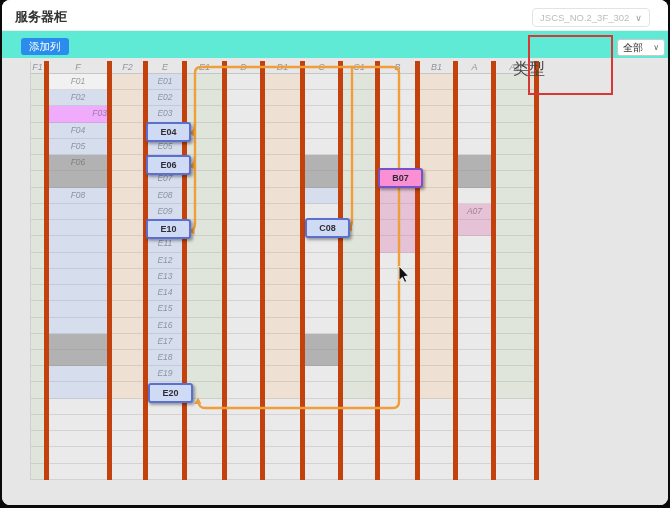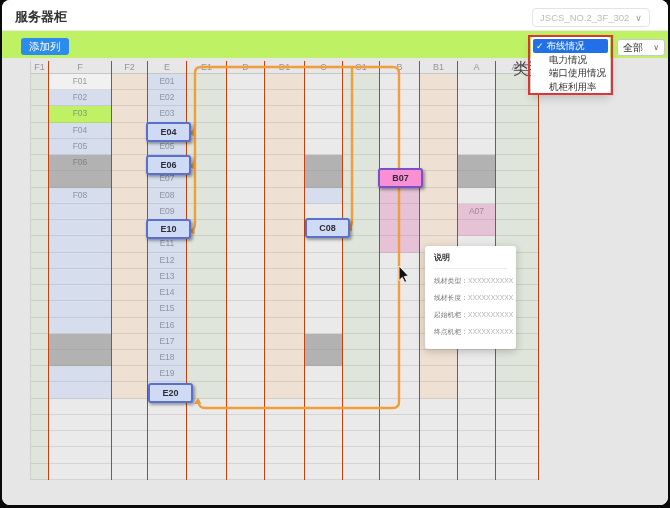--- a/index.html
+++ b/index.html
@@ -7,35 +7,35 @@
     font-family:"Liberation Sans", sans-serif; }
   #window { position:absolute; left:2px; top:0; width:666px; height:505px;
     background:#fff; border-radius:8px; overflow:hidden; }
   .topbar { position:absolute; left:0; top:0; width:100%; height:31px; background:#fff;
     border-bottom:1px solid #ececec; z-index:3; }
   .page-title { position:absolute; left:13px; top:8px; font-size:13px; font-weight:bold; color:#333; }
   .room-select { position:absolute; left:530px; top:8px; width:118px; height:19px;
     border:1px solid #e3e3e3; border-radius:4px; background:#fff; display:flex;
     align-items:center; justify-content:center; gap:6px; font-size:9.5px; color:#bcbcbc; cursor:pointer; }
   .room-select .chev { color:#999; font-size:9px; }
-  .toolbar { position:absolute; left:0; top:31px; width:100%; height:27px; background:#bef264; z-index:3; }
+  .toolbar { position:absolute; left:0; top:31px; width:100%; height:27px; background:#5eead4; z-index:3; }
   .add-btn { position:absolute; left:19px; top:7px; height:17px; padding:0 8px; background:#2b8ced;
     border-radius:3px; color:#fff; font-size:10.5px; line-height:17px; border:none; cursor:pointer; }
   .legend { position:absolute; left:229px; top:7px; display:flex; align-items:center; gap:14px; }
   .legend-item { display:flex; align-items:center; gap:5px; }
   .legend-swatch { width:21px; height:13px; border-radius:1px; }
   .legend-label { font-size:10px; color:#555; }
   .type-label { position:absolute; left:511px; top:28px; font-size:16px; color:#444; }
   .filter-select { position:absolute; left:615px; top:8px; width:48px; height:17px;
     border:1px solid #c9c9c9; border-radius:3px; background:#fff; display:flex; align-items:center;
     justify-content:space-between; padding:0 5px; font-size:10px; color:#333; cursor:pointer; }
   .filter-select .chev { font-size:8px; color:#666; }
   .grid-area { position:absolute; left:0; top:58px; width:666px; height:447px; background:#e6e6e6; z-index:1; }
   #grid { position:absolute; left:28px; top:3px; width:509px; height:419px; }
-  .gcol { position:absolute; top:0; height:419px; border-right:1px solid #c2410c; }
+  .gcol { position:absolute; top:0; height:419px; border-right:5px solid #c2410c;font-style:italic; }
   .gcol.first { border-left:1px solid #cfcfcf; }
   .ghead { height:13px; line-height:13px; text-align:center; font-size:9px; color:#94949c;
     border-bottom:1px solid #c6c6c6; background:#e7e7e7; }
   .gcell { height:16.24px; border-bottom:1px solid rgba(130,130,130,.22); text-align:center;
     font-size:8.5px; line-height:15px; color:rgba(92,96,110,.6); overflow:hidden; }
   svg.overlay { position:absolute; left:0; top:0; width:666px; height:505px; z-index:5; pointer-events:none; }
   .cab-box { position:absolute; width:45px; height:20px; border-radius:3px; z-index:6;
     display:flex; align-items:center; justify-content:center; font-size:9px; font-weight:bold;
     color:#2e2e38; box-shadow:1.5px 2px 3px rgba(0,0,0,.35); cursor:pointer; }
   .cab-blue { background:#cfdaf4; border:2px solid #5a6fd0; }
@@ -88,21 +88,21 @@
           <div class="gcell" style="background: rgb(223, 229, 218);"></div>
           <div class="gcell" style="background: rgb(223, 229, 218);"></div>
           <div class="gcell" style="background: rgb(223, 229, 218);"></div>
           <div class="gcell" style="background: rgb(223, 229, 218);"></div>
           <div class="gcell" style="background: rgb(223, 229, 218);"></div>
         </div>
         <div class="gcol" style="left: 19px; width: 63px;">
           <div class="ghead">F</div>
           <div class="gcell" style="background: rgb(241, 241, 241);">F01</div>
           <div class="gcell" style="background: rgb(214, 222, 238);">F02</div>
-          <div class="gcell" style="background: #bef264;">F03</div>
+          <div class="gcell" style="background: #f0abfc; text-align: right;">F03</div>
           <div class="gcell" style="background: rgb(214, 222, 238);">F04</div>
           <div class="gcell" style="background: rgb(214, 222, 238);">F05</div>
           <div class="gcell" style="background: rgb(178, 178, 178);">F06</div>
           <div class="gcell" style="background: rgb(178, 178, 178);"></div>
           <div class="gcell" style="background: rgb(214, 222, 238);">F08</div>
           <div class="gcell" style="background: rgb(214, 222, 238);"></div>
           <div class="gcell" style="background: rgb(214, 222, 238);"></div>
           <div class="gcell" style="background: rgb(214, 222, 238);"></div>
           <div class="gcell" style="background: rgb(214, 222, 238);"></div>
           <div class="gcell" style="background: rgb(214, 222, 238);"></div>
@@ -465,34 +465,19 @@
 
   <div id="cabinets">
       <div class="cab-box cab-blue" style="left: 144px; top: 122px;">E04</div>
       <div class="cab-box cab-blue" style="left: 144px; top: 155px;">E06</div>
       <div class="cab-box cab-blue" style="left: 144px; top: 219px;">E10</div>
       <div class="cab-box cab-blue" style="left: 146px; top: 383px;">E20</div>
       <div class="cab-box cab-blue" style="left: 303px; top: 218px;">C08</div>
       <div class="cab-box cab-pink" style="left: 376px; top: 168px;">B07</div>
     </div>
 
-  <div class="tooltip">
-    <div class="tooltip-title">说明</div>
-    <div id="tooltip-rows">
-        <div class="tooltip-row"><span class="tlabel">线材类型：</span><span class="tvalue">XXXXXXXXXX</span></div>
-        <div class="tooltip-row"><span class="tlabel">线材长度：</span><span class="tvalue">XXXXXXXXXX</span></div>
-        <div class="tooltip-row"><span class="tlabel">起始机柜：</span><span class="tvalue">XXXXXXXXXX</span></div>
-        <div class="tooltip-row"><span class="tlabel">终点机柜：</span><span class="tvalue">XXXXXXXXXX</span></div>
-      </div>
-  </div>
-
-  <div class="menu" id="view-menu">
-      <div class="menu-item selected"><span class="check">✓</span><span>布线情况</span></div>
-      <div class="menu-item"><span>电力情况</span></div>
-      <div class="menu-item"><span>端口使用情况</span></div>
-      <div class="menu-item"><span>机柜利用率</span></div>
-    </div>
+
   <div class="red-annot"></div>
 
   <svg class="overlay" style="z-index:30" viewBox="0 0 666 505">
     <path d="M397 266 L397 280.5 L400.3 277.4 L402.7 282.4 L404.7 281.4 L402.4 276.5 L406.5 276 Z" fill="#111" stroke="#fff" stroke-width="0.9"></path>
   </svg>
 </div>
 
 </body></html>

